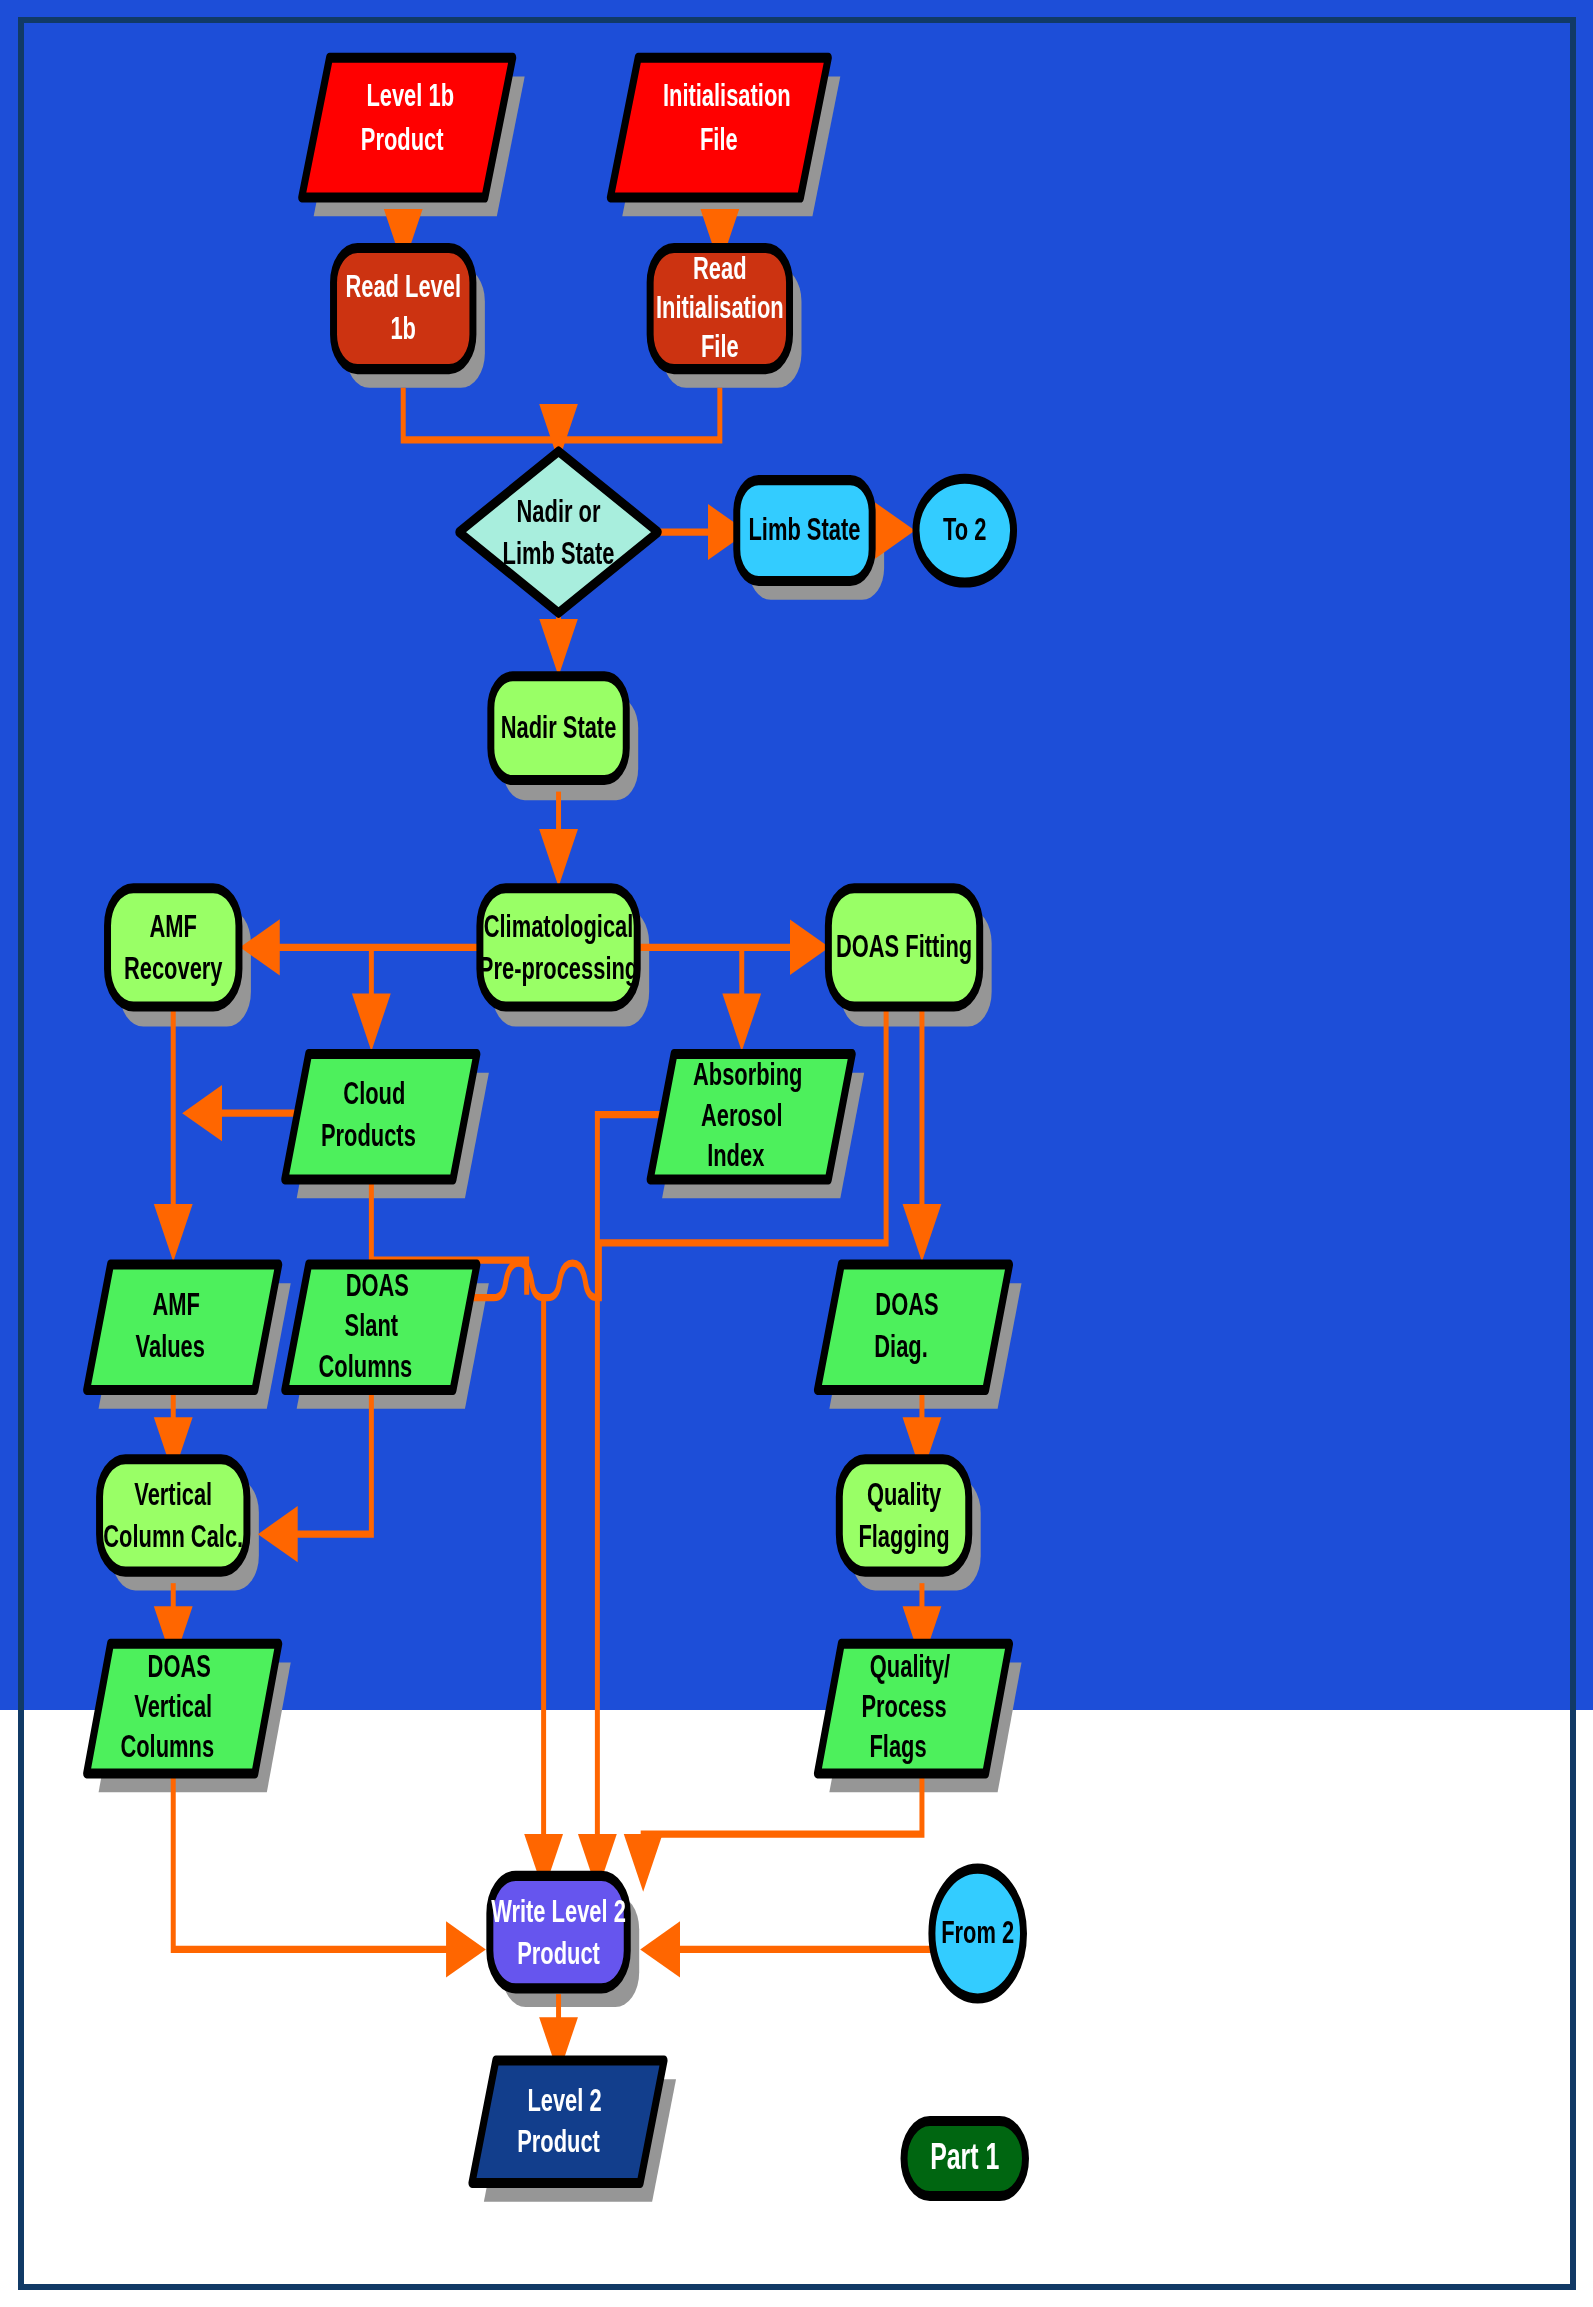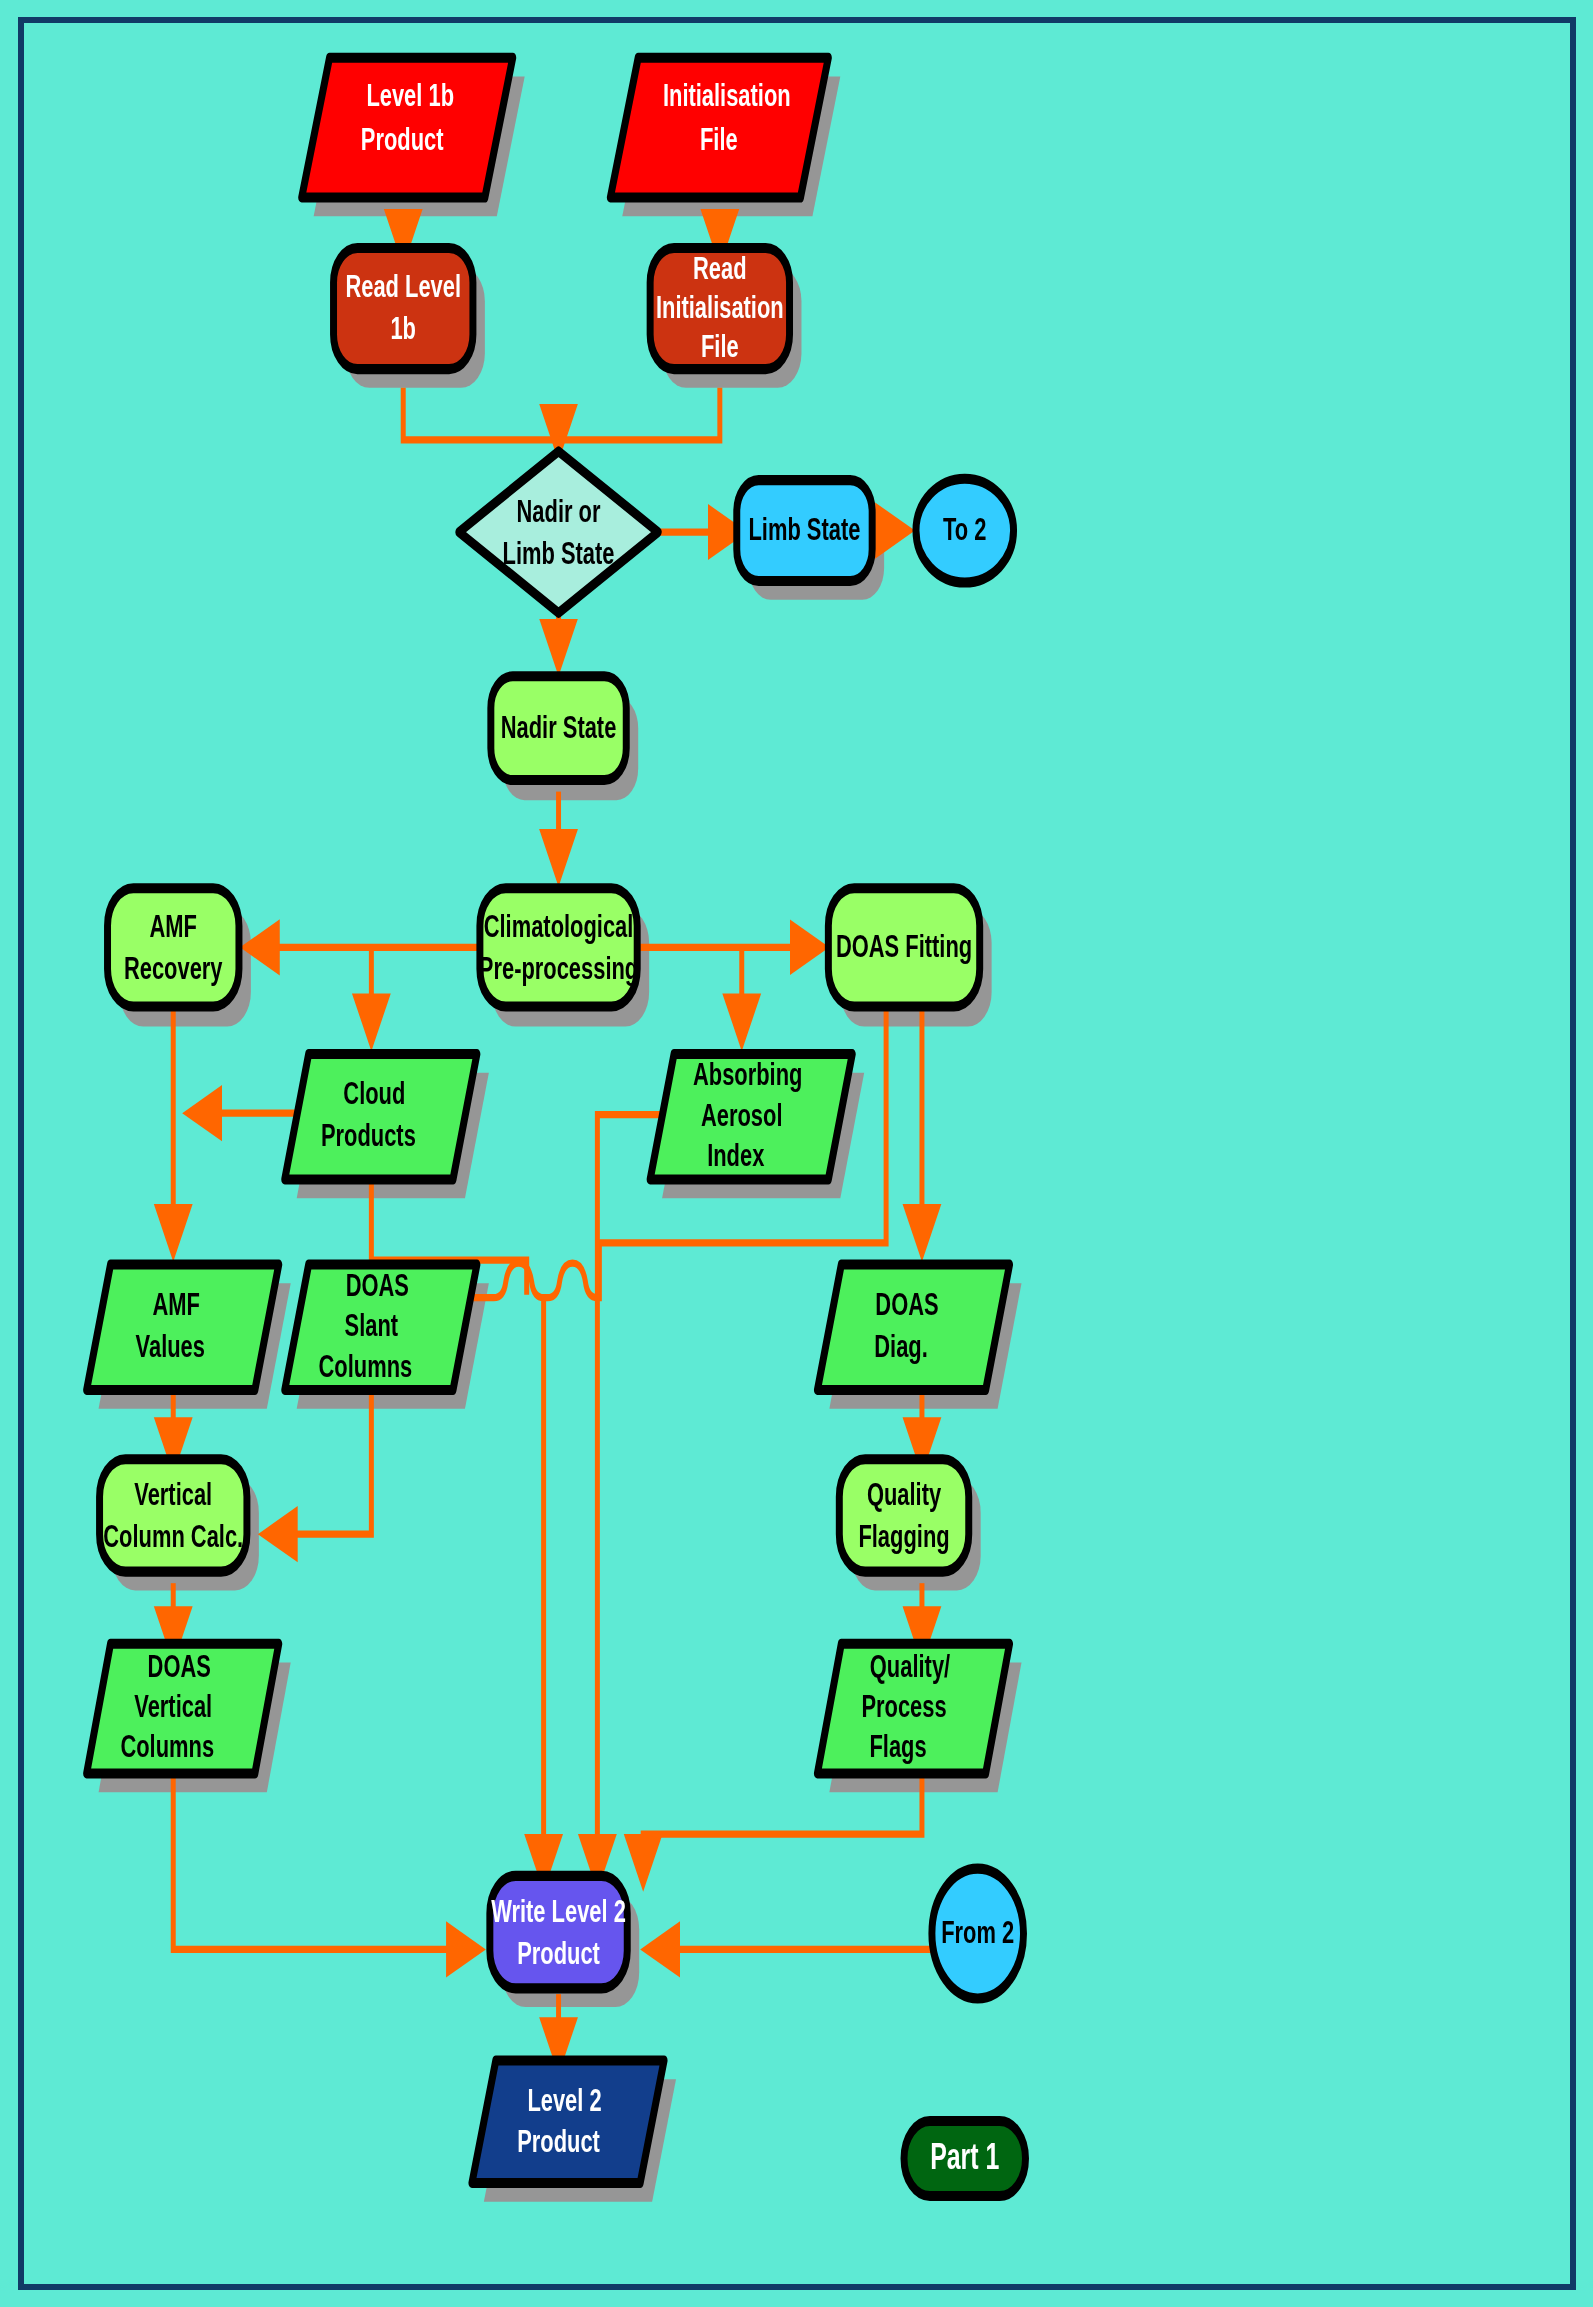--- a/index.html
+++ b/index.html
@@ -1,17 +1,17 @@
 <!DOCTYPE html>
 <html style="font-size:10.5px"><head>
 <meta charset="utf-8">
 <style>
   html,body{margin:0;padding:0;background:#ffffff;}
   body{width:1593px;height:2307px;font-family:"Liberation Sans",sans-serif;}
-  #frame{position:relative;width:1593px;height:2307px;background:#5eead4;box-sizing:border-box;}
+  #frame{position:relative;width:1593px;height:1710px;background:#1d4ed8;box-sizing:border-box;}
   #border{position:absolute;left:17.7px;top:17px;width:1558px;height:2273px;border:6.6px solid #113A66;box-sizing:border-box;}
   svg#flow{position:absolute;left:0;top:0;width:1593px;height:2307px;}
   .nodeText{font-family:"Liberation Sans",sans-serif;font-weight:bold;text-anchor:middle;dominant-baseline:middle;}
 </style>
 </head>
 <body>
 
 <div id="frame">
   <div id="border" style="border-color: rgb(17, 58, 102);"></div>
 

